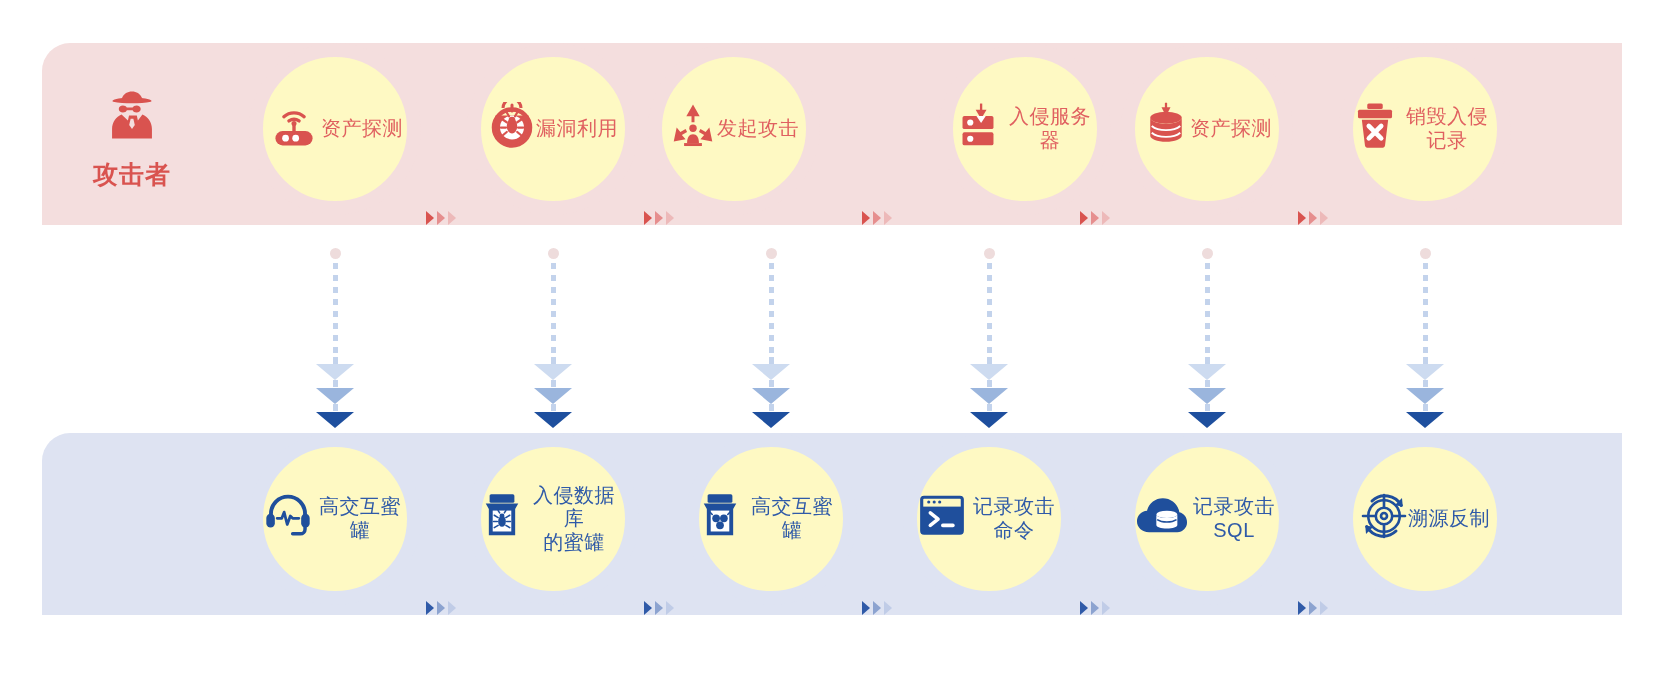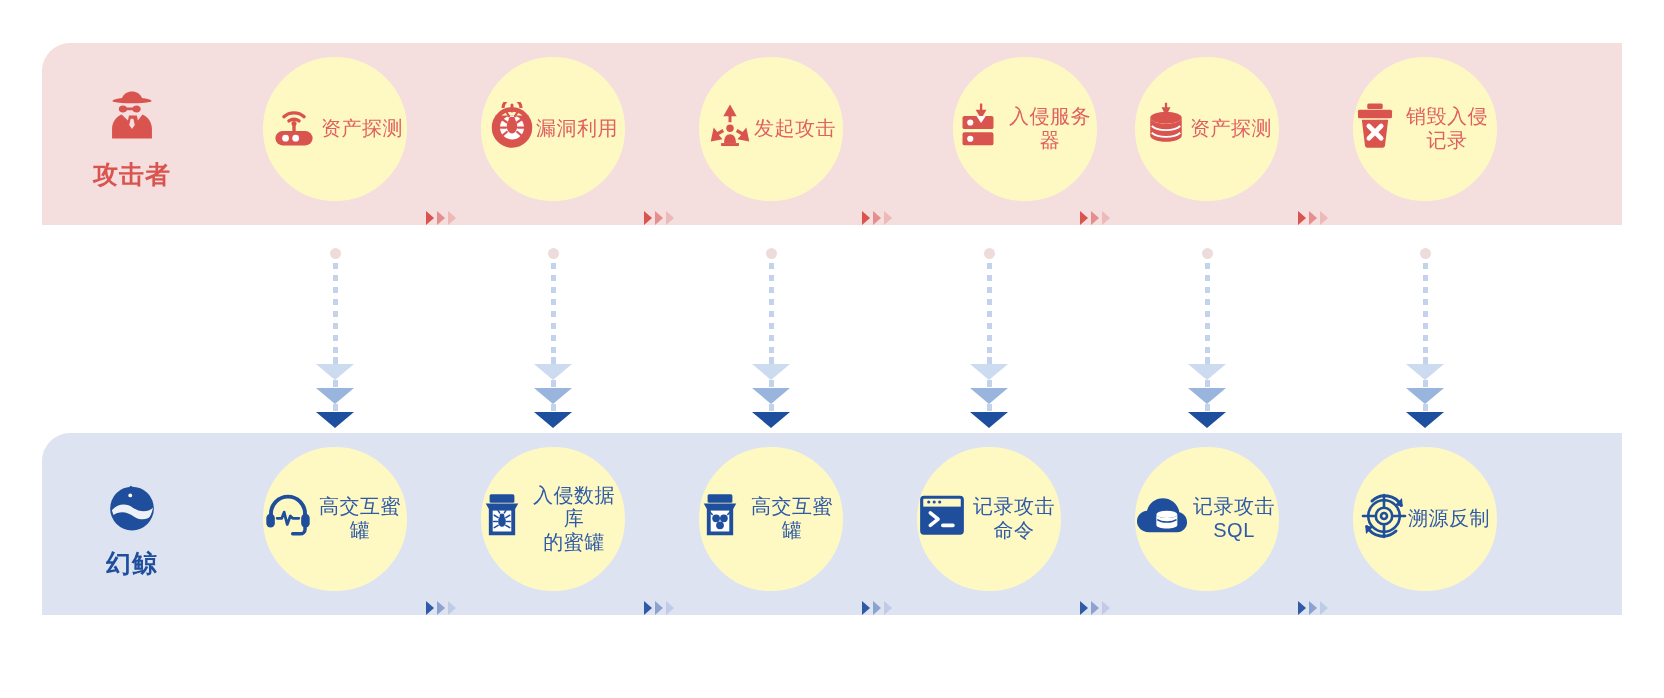--- a/index.html
+++ b/index.html
@@ -227,21 +227,21 @@
             <path d="M25 40 L19 45"></path>
               <path d="M39 40 L45 45"></path>
             <path d="M28 19 L25 14"></path>
               <path d="M36 19 L39 14"></path>
           </g>
         </svg>
       </span>
       <span class="step-label">漏洞利用</span>
     </div>
 
-    <div class="step" style="left:685px">
+    <div class="step" style="left:648px">
       <span class="icon">
         <svg width="48" height="46" viewBox="0 0 64 62" aria-hidden="true">
           <g fill="#d9534f">
             <path d="M32 2 L41 18 L34 18 L34 26 L30 26 L30 18 L23 18 Z"></path>
             <path d="M6 52 L10 33 L15 39 L22 35 L24 39 L17 43 L22 49 Z"></path>
             <path d="M58 52 L54 33 L49 39 L42 35 L40 39 L47 43 L42 49 Z"></path>
             <path d="M15 56 L49 56 L49 50 L15 50 Z" opacity="0"></path>
             <circle cx="32" cy="34" r="5"></circle>
             <path d="M24 54 C24 46 27 42 32 42 C37 42 40 46 40 54 Z"></path>
             <path d="M20 58 L44 58 L44 54 L20 54 Z"></path>
@@ -384,32 +384,20 @@
     <span class="conn-gap"></span>
     <span class="tri t1"></span>
     <span class="conn-gap"></span>
     <span class="tri t2"></span>
     <span class="conn-gap"></span>
     <span class="tri t3"></span>
   </div>
 
   <div class="band band-defender"></div>
 
-  <div class="role role-defender">
-    <span class="icon">
-      <svg width="56" height="56" viewBox="0 0 64 64" aria-hidden="true">
-        <circle cx="32" cy="36" r="25" fill="#1f4f9c"></circle>
-        <path d="M30 10 C26 16 27 23 33 26 C40 29 48 27 52 22 C46 24 38 22 36 16 C35 13 33 11 30 10 Z" fill="#1f4f9c"></path>
-        <path d="M9 38 C16 30 26 30 33 35 C40 40 50 41 56 35 C54 48 44 58 32 58 C21 58 12 50 9 38 Z" fill="#ffffff" opacity="0.92"></path>
-        <path d="M10 44 C18 38 27 40 34 45 C41 50 50 49 55 44 C51 53 42 59 32 59 C22 59 14 53 10 44 Z" fill="#1f4f9c"></path>
-        <circle cx="30" cy="21" r="2.2" fill="#ffffff"></circle>
-      </svg>
-    </span>
-    <span class="role-label">幻鲸</span>
-  </div>
 
   <div class="row-bottom">
 
     <div class="step" style="left:249px">
       <span class="icon">
         <svg width="50" height="48" viewBox="0 0 64 62" aria-hidden="true">
           <path d="M10 36 L10 28 A22 22 0 0 1 54 28 L54 36" fill="none" stroke="#1f4f9c" stroke-width="5" stroke-linecap="round"></path>
           <rect x="4" y="28" width="11" height="18" rx="5.5" fill="#1f4f9c"></rect>
           <rect x="49" y="28" width="11" height="18" rx="5.5" fill="#1f4f9c"></rect>
           <path d="M54 40 L54 48 A6 6 0 0 1 48 54 L38 54" fill="none" stroke="#1f4f9c" stroke-width="4.5" stroke-linecap="round"></path>

